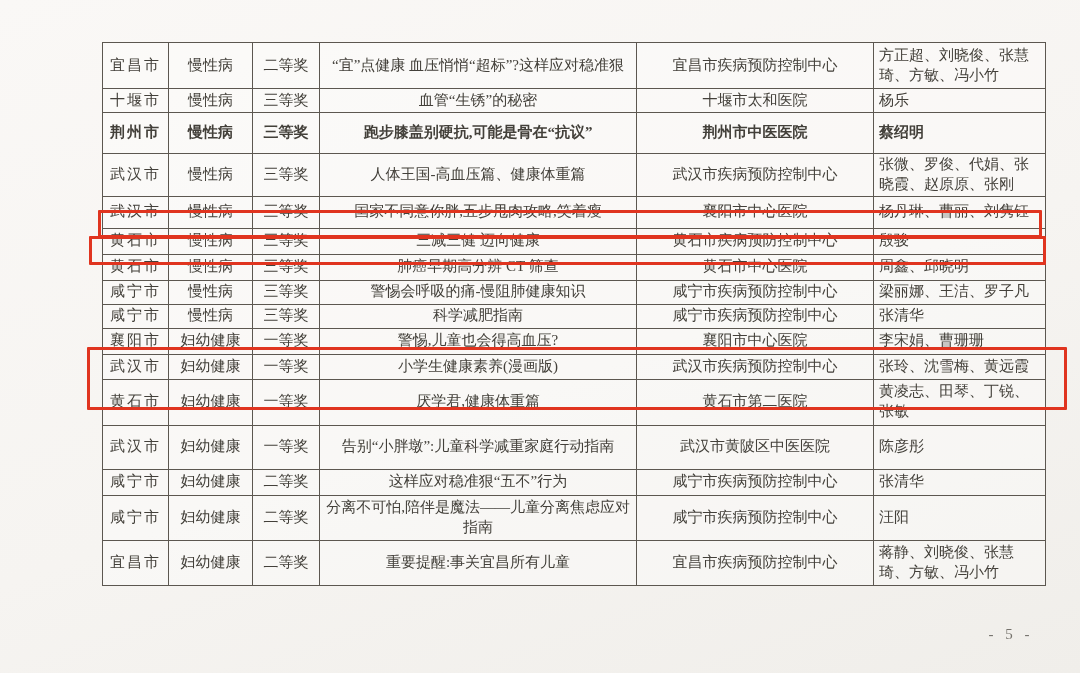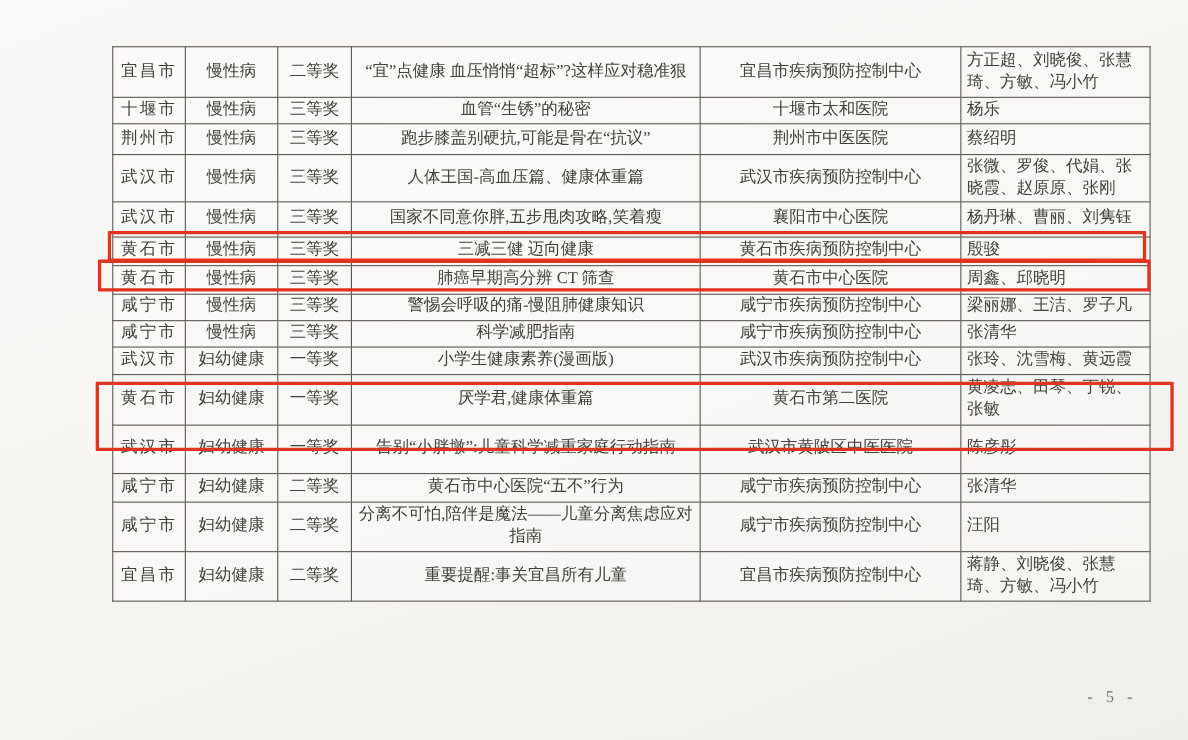--- a/index.html
+++ b/index.html
@@ -65,21 +65,21 @@
           <td class="col-authors">方正超、刘晓俊、张慧琦、方敏、冯小竹</td>
         </tr>
         <tr style="height: 24px;">
           <td class="col-city">十堰市</td>
           <td class="col-category">慢性病</td>
           <td class="col-award">三等奖</td>
           <td class="col-title">血管“生锈”的秘密</td>
           <td class="col-organization">十堰市太和医院</td>
           <td class="col-authors">杨乐</td>
         </tr>
-        <tr style="height: 28px;">
+        <tr style="height: 41px; font-weight: bold;">
           <td class="col-city">荆州市</td>
           <td class="col-category">慢性病</td>
           <td class="col-award">三等奖</td>
           <td class="col-title">跑步膝盖别硬抗,可能是骨在“抗议”</td>
           <td class="col-organization">荆州市中医医院</td>
           <td class="col-authors">蔡绍明</td>
         </tr>
         <tr style="height: 42px;">
           <td class="col-city">武汉市</td>
           <td class="col-category">慢性病</td>
@@ -121,20 +121,28 @@
           <td class="col-authors">梁丽娜、王洁、罗子凡</td>
         </tr>
         <tr style="height: 24px;">
           <td class="col-city">咸宁市</td>
           <td class="col-category">慢性病</td>
           <td class="col-award">三等奖</td>
           <td class="col-title">科学减肥指南</td>
           <td class="col-organization">咸宁市疾病预防控制中心</td>
           <td class="col-authors">张清华</td>
         </tr>
+        <tr style="height: 26px;">
+          <td class="col-city">襄阳市</td>
+          <td class="col-category">妇幼健康</td>
+          <td class="col-award">一等奖</td>
+          <td class="col-title">警惕,儿童也会得高血压?</td>
+          <td class="col-organization">襄阳市中心医院</td>
+          <td class="col-authors">李宋娟、曹珊珊</td>
+        </tr>
         <tr style="height: 25px;">
           <td class="col-city">武汉市</td>
           <td class="col-category">妇幼健康</td>
           <td class="col-award">一等奖</td>
           <td class="col-title">小学生健康素养(漫画版)</td>
           <td class="col-organization">武汉市疾病预防控制中心</td>
           <td class="col-authors">张玲、沈雪梅、黄远霞</td>
         </tr>
         <tr style="height: 46px;">
           <td class="col-city">黄石市</td>
@@ -149,21 +157,21 @@
           <td class="col-category">妇幼健康</td>
           <td class="col-award">一等奖</td>
           <td class="col-title">告别“小胖墩”:儿童科学减重家庭行动指南</td>
           <td class="col-organization">武汉市黄陂区中医医院</td>
           <td class="col-authors">陈彦彤</td>
         </tr>
         <tr style="height: 26px;">
           <td class="col-city">咸宁市</td>
           <td class="col-category">妇幼健康</td>
           <td class="col-award">二等奖</td>
-          <td class="col-title">黄石市中心医院“五不”行为</td>
+          <td class="col-title">这样应对稳准狠“五不”行为</td>
           <td class="col-organization">咸宁市疾病预防控制中心</td>
           <td class="col-authors">张清华</td>
         </tr>
         <tr style="height: 45px;">
           <td class="col-city">咸宁市</td>
           <td class="col-category">妇幼健康</td>
           <td class="col-award">二等奖</td>
           <td class="col-title">分离不可怕,陪伴是魔法——儿童分离焦虑应对指南</td>
           <td class="col-organization">咸宁市疾病预防控制中心</td>
           <td class="col-authors">汪阳</td>

